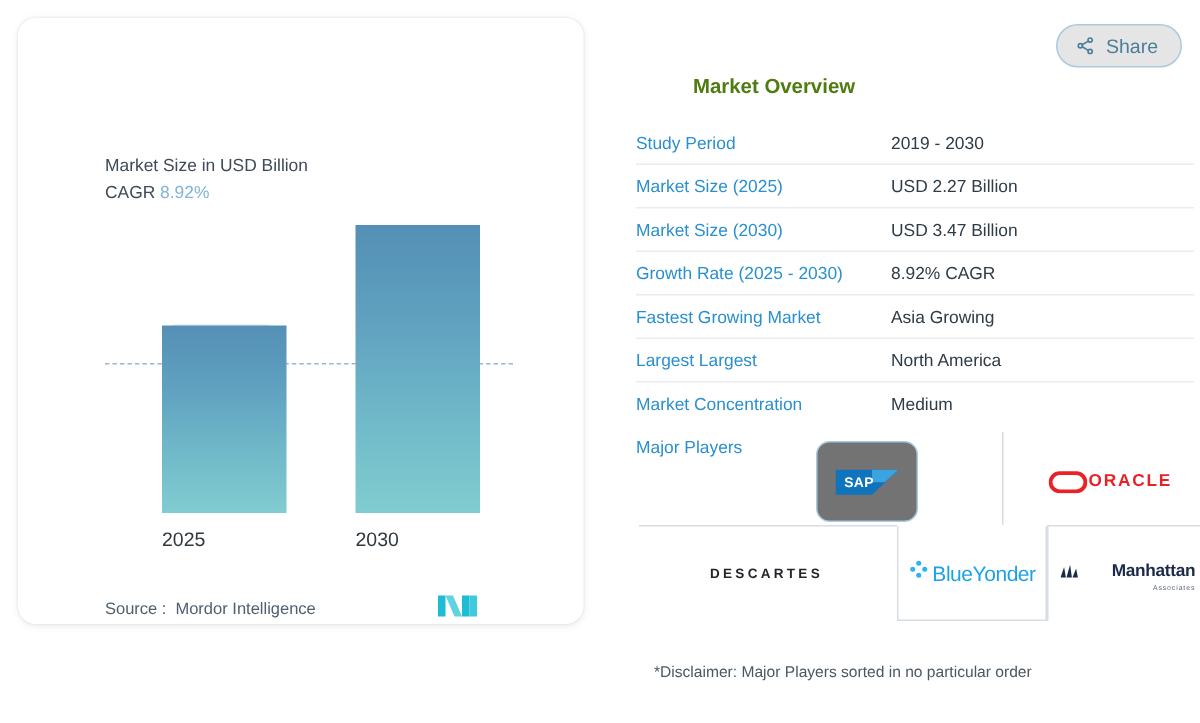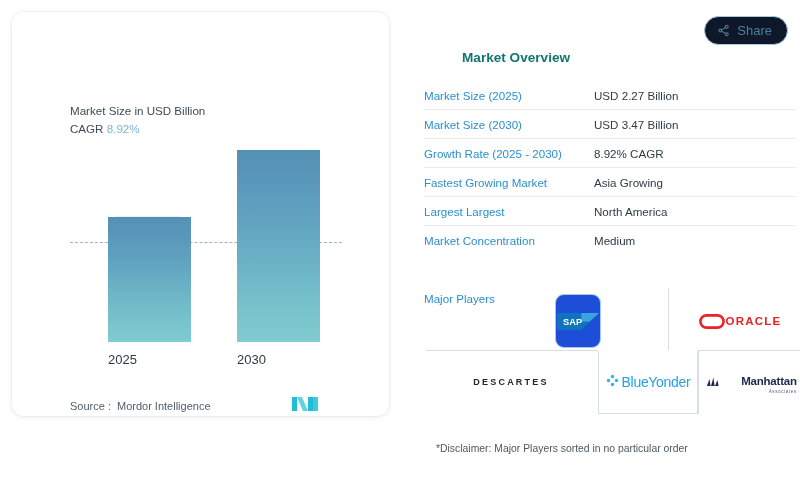--- a/index.html
+++ b/index.html
@@ -79,28 +79,28 @@
   .mordor-logo { position: absolute; left: 222px; top: -5px; }
 
   
   .right { position: absolute; left: 410px; top: 0; width: 390px; height: 482px; }
 
   .share-btn {
     position: absolute; right: 12px; top: 16px;
     display: flex; align-items: center; gap: 7px;
     height: 29px; padding: 0 15px 0 12px;
     border: 1px solid #a9cbdd; border-radius: 16px;
-    background: #0f172a; color: #4a7f99; font-size: 13px;
+    background: #e5e5e5; color: #4a7f99; font-size: 13px;
     cursor: pointer;
   }
   .share-btn svg { display: block; }
 
   .ov-title {
     position: absolute; left: 16px; top: 50px;
-    font-size: 13.6px; font-weight: 700; color: #0f766e; padding-left: 36px;
+    font-size: 13.6px; font-weight: 700; color: #4d7c0f; padding-left: 36px;
   }
 
   .table { position: absolute; left: 14px; top: 81px; width: 372px; }
   .trow {
     display: flex; align-items: center;
     height: 29px;
     border-bottom: 1px solid #e9ecef;
   }
   .trow:last-child { border-bottom: none; }
   .tlabel { width: 170px; font-size: 11.6px; color: #2a8fce; }
@@ -115,22 +115,22 @@
     position: absolute; left: 120px; top: 292px;
     width: 270px; height: 122px;
   }
   .pcell {
     position: absolute; display: flex; align-items: center; justify-content: center;
   }
   .hline { position: absolute; background: #d7dde2; height: 1px; }
   .vline { position: absolute; background: #d7dde2; width: 1px; }
 
   .sap-box {
-    width: 46px; height: 54px; border: 1px solid #a8cade; border-radius: 9px;
-    background: #1d4ed8; display: flex; align-items: center; justify-content: center;
+    width: 68px; height: 54px; border: 1px solid #a8cade; border-radius: 9px;
+    background: #737373; display: flex; align-items: center; justify-content: center;
   }
 
   .by-box {
     position: absolute; left: 68px; top: 58px; width: 100px; height: 64px;
     background: #fff; border: 1px solid #d7dde2; border-top: none;
     display: flex; align-items: center; justify-content: center;
   }
   .by-box-top {
     position: absolute; left: 68px; top: 58px; width: 100px; height: 1px;
     background: #fff;
@@ -201,20 +201,24 @@
           <line x1="8.3" y1="10.8" x2="15.7" y2="6.3"></line>
           <line x1="8.3" y1="13.2" x2="15.7" y2="17.7"></line>
         </svg>
       </span>
       <span>Share</span>
     </div>
 
     <div class="ov-title">Market Overview</div>
 
     <div class="table">
+      <div class="trow">
+        <div class="tlabel">Study Period</div>
+        <div class="tvalue">2019 - 2030</div>
+      </div>
       <div class="trow">
         <div class="tlabel">Market Size (2025)</div>
         <div class="tvalue">USD 2.27 Billion</div>
       </div>
       <div class="trow">
         <div class="tlabel">Market Size (2030)</div>
         <div class="tvalue">USD 3.47 Billion</div>
       </div>
       <div class="trow">
         <div class="tlabel">Growth Rate (2025 - 2030)</div>

